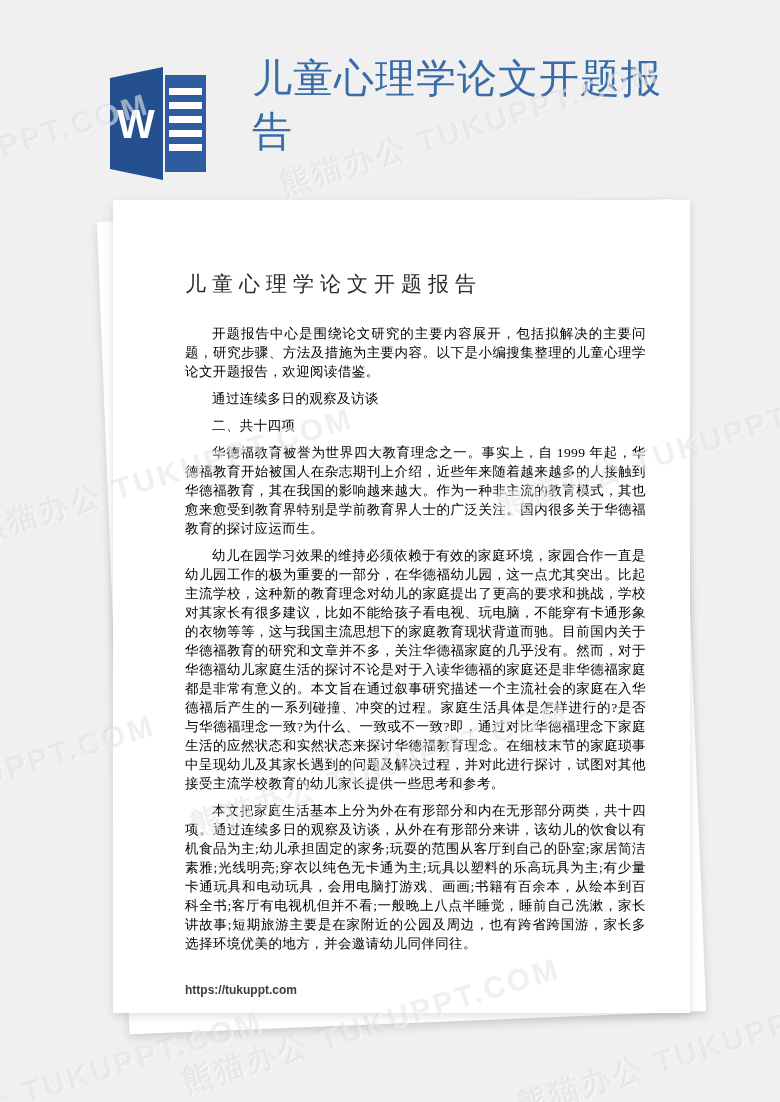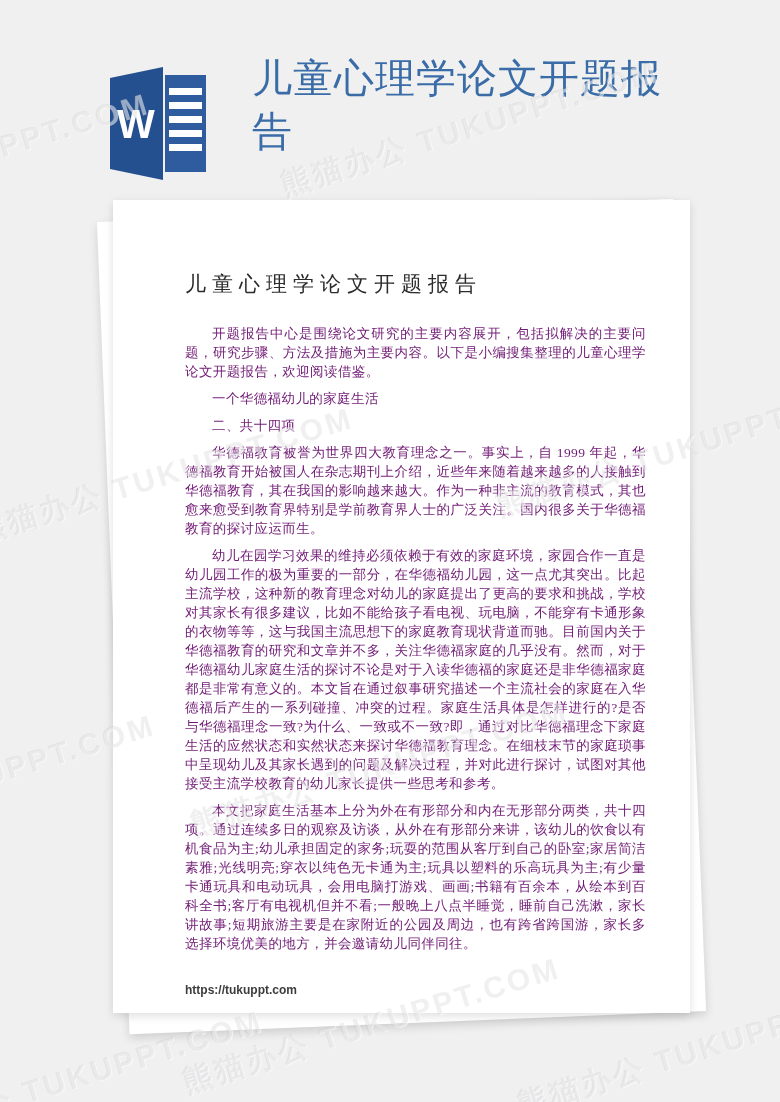--- a/index.html
+++ b/index.html
@@ -30,21 +30,21 @@
     box-shadow: 0 3px 9px rgba(0,0,0,0.13);
   }
 
   .doc-content { position: absolute; left: 0; top: 0; width: 100%; height: 100%; box-sizing: border-box; padding: 70px 44px 0 72px; }
   .doc-heading {
     margin: 0 0 26px 0;
     font-size: 21px; font-weight: 400; color: #2b2b2b; letter-spacing: 6px;
   }
   .doc-body p {
     margin: 8px 0;
-    font-size: 13.5px; line-height: 19px; color: #701a75;
+    font-size: 13.5px; line-height: 19px; color: #000000;
     text-align: justify; text-indent: 2em; letter-spacing: 0.4px;
   }
   .doc-footer-url {
     display: inline-block; margin-top: 22px;
     font-family: "Liberation Sans", "DejaVu Sans", sans-serif;
     font-size: 12px; color: #3c3c3c; text-decoration: none; font-weight: bold;
   }
 
   
   .wm {
@@ -75,21 +75,21 @@
   <div class="page-title">儿童心理学论文开题报告</div>
 </div>
 
 <div class="paper back"></div>
 
 <div class="paper front">
   <div class="doc-content">
     <h1 class="doc-heading">儿童心理学论文开题报告</h1>
     <div class="doc-body">
       <p>开题报告中心是围绕论文研究的主要内容展开，包括拟解决的主要问题，研究步骤、方法及措施为主要内容。以下是小编搜集整理的儿童心理学论文开题报告，欢迎阅读借鉴。</p>
-      <p>一个华德福幼儿的家庭生活</p>
+      <p>通过连续多日的观察及访谈</p>
       <p>二、共十四项</p>
       <p>华德福教育被誉为世界四大教育理念之一。事实上，自 1999 年起，华德福教育开始被国人在杂志期刊上介绍，近些年来随着越来越多的人接触到华德福教育，其在我国的影响越来越大。作为一种非主流的教育模式，其也愈来愈受到教育界特别是学前教育界人士的广泛关注。国内很多关于华德福教育的探讨应运而生。</p>
       <p>幼儿在园学习效果的维持必须依赖于有效的家庭环境，家园合作一直是幼儿园工作的极为重要的一部分，在华德福幼儿园，这一点尤其突出。比起主流学校，这种新的教育理念对幼儿的家庭提出了更高的要求和挑战，学校对其家长有很多建议，比如不能给孩子看电视、玩电脑，不能穿有卡通形象的衣物等等，这与我国主流思想下的家庭教育现状背道而驰。目前国内关于华德福教育的研究和文章并不多，关注华德福家庭的几乎没有。然而，对于华德福幼儿家庭生活的探讨不论是对于入读华德福的家庭还是非华德福家庭都是非常有意义的。本文旨在通过叙事研究描述一个主流社会的家庭在入华德福后产生的一系列碰撞、冲突的过程。家庭生活具体是怎样进行的?是否与华德福理念一致?为什么、一致或不一致?即，通过对比华德福理念下家庭生活的应然状态和实然状态来探讨华德福教育理念。在细枝末节的家庭琐事中呈现幼儿及其家长遇到的问题及解决过程，并对此进行探讨，试图对其他接受主流学校教育的幼儿家长提供一些思考和参考。</p>
       <p>本文把家庭生活基本上分为外在有形部分和内在无形部分两类，共十四项。通过连续多日的观察及访谈，从外在有形部分来讲，该幼儿的饮食以有机食品为主;幼儿承担固定的家务;玩耍的范围从客厅到自己的卧室;家居简洁素雅;光线明亮;穿衣以纯色无卡通为主;玩具以塑料的乐高玩具为主;有少量卡通玩具和电动玩具，会用电脑打游戏、画画;书籍有百余本，从绘本到百科全书;客厅有电视机但并不看;一般晚上八点半睡觉，睡前自己洗漱，家长讲故事;短期旅游主要是在家附近的公园及周边，也有跨省跨国游，家长多选择环境优美的地方，并会邀请幼儿同伴同往。</p>
     </div>
     <a class="doc-footer-url" href="#">https://tukuppt.com</a>
   </div>
 </div>
 
 <div class="wm" style="left:273px;  top:108px;">熊猫办公 TUKUPPT.COM</div>

